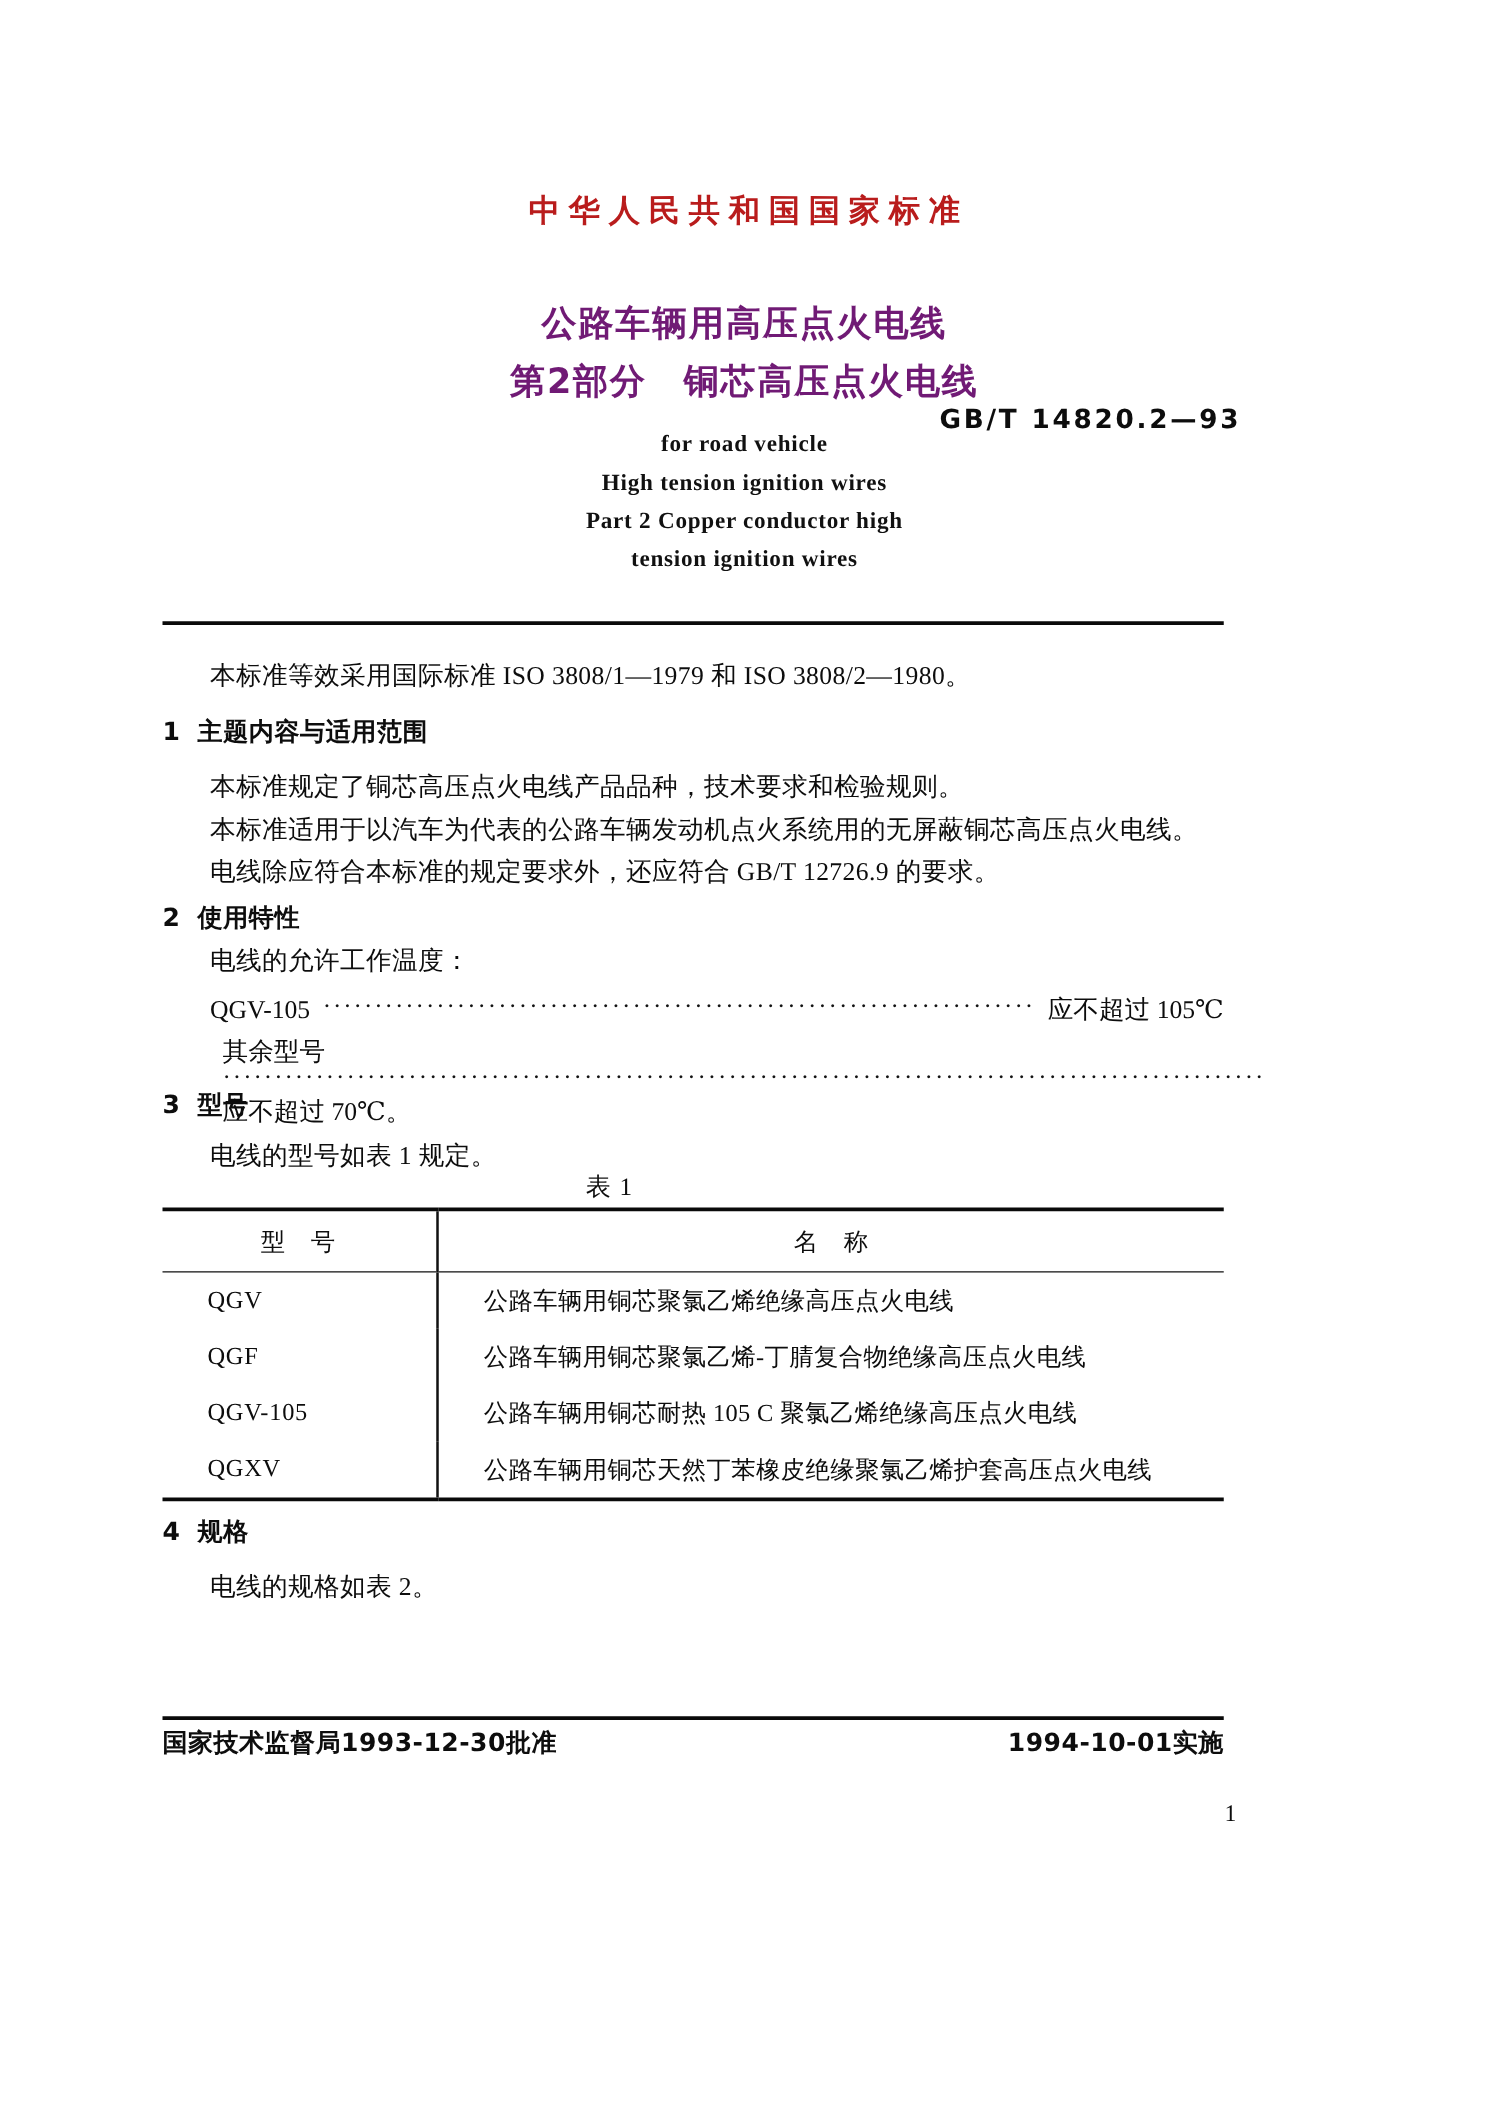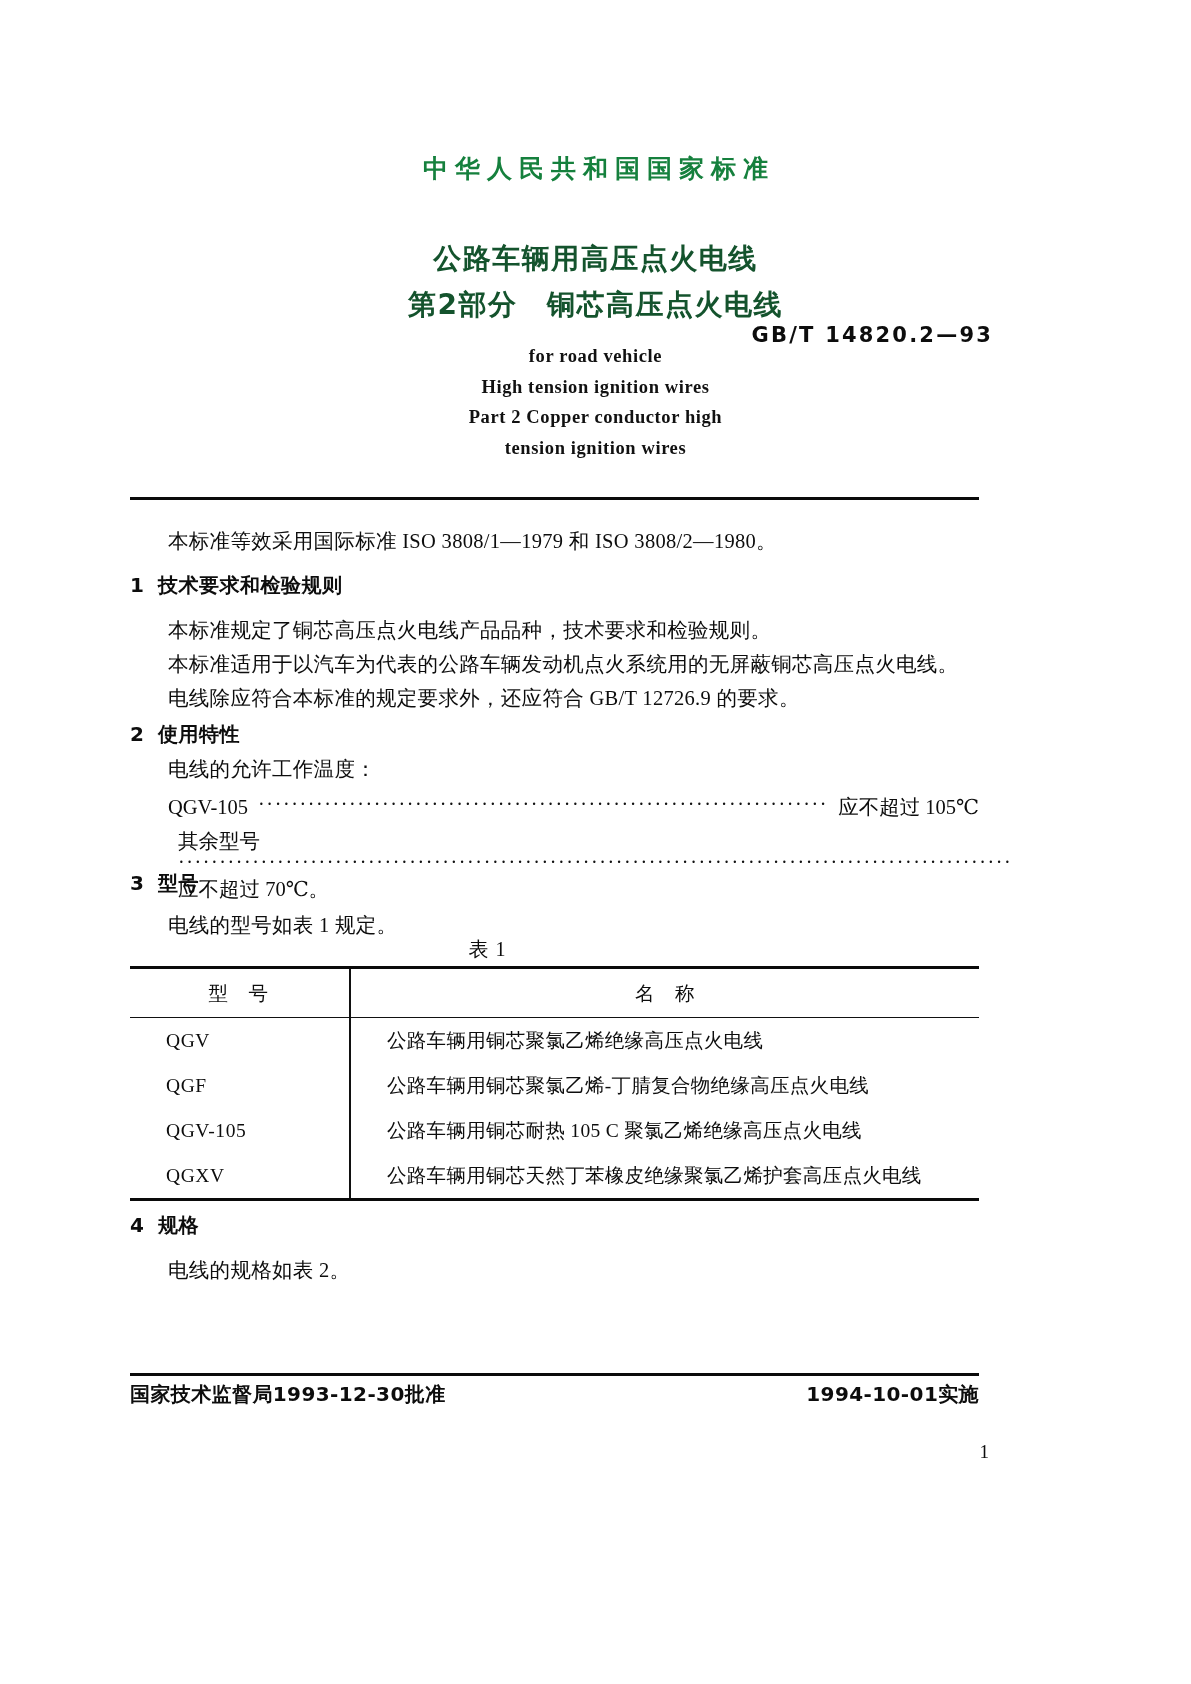--- a/index.html
+++ b/index.html
@@ -29,37 +29,37 @@
     left: 0;
     top: 152px;
     width: 1191px;
     text-align: center;
   }
   .national-standard {
     font-family: "DejaVu Sans", "Liberation Sans", sans-serif;
     font-weight: bold;
     font-size: 25px;
     letter-spacing: 7px;
-    color: #15803d;
+    color: #b91c1c;
     text-indent: 7px;
   }
   .title-block {
     position: absolute;
     left: 0;
     top: 236px;
     width: 1191px;
     text-align: center;
   }
   .title-line {
     font-family: "DejaVu Sans", "Liberation Sans", sans-serif;
     font-weight: bold;
     font-size: 28px;
     letter-spacing: 1.5px;
     line-height: 46px;
-    color: #14532d;
+    color: #701a75;
   }
   .std-number {
     position: absolute;
     right: 198px;
     top: 323px;
     font-family: "DejaVu Sans", "Liberation Sans", sans-serif;
     font-weight: bold;
     font-size: 21px;
     letter-spacing: 2.2px;
     white-space: nowrap;
@@ -248,21 +248,21 @@
     <div class="en-line">tension ignition wires</div>
   </div>
 
   <div class="rule-top"></div>
 
   <div class="content">
 
     <div class="para indent" style="top:528px;">本标准等效采用国际标准 ISO 3808/1—1979 和 ISO 3808/2—1980。</div>
 
     <div class="sec-head" style="top:572px;">
-      <span class="num">1</span><span>技术要求和检验规则</span>
+      <span class="num">1</span><span>主题内容与适用范围</span>
     </div>
     <div class="para indent" style="top:617px;">本标准规定了铜芯高压点火电线产品品种，技术要求和检验规则。</div>
     <div class="para indent" style="top:651px;">本标准适用于以汽车为代表的公路车辆发动机点火系统用的无屏蔽铜芯高压点火电线。</div>
     <div class="para indent" style="top:685px;">电线除应符合本标准的规定要求外，还应符合 GB/T 12726.9 的要求。</div>
 
     <div class="sec-head" style="top:721px;">
       <span class="num">2</span><span>使用特性</span>
     </div>
     <div class="para indent" style="top:756px;">电线的允许工作温度：</div>
 

